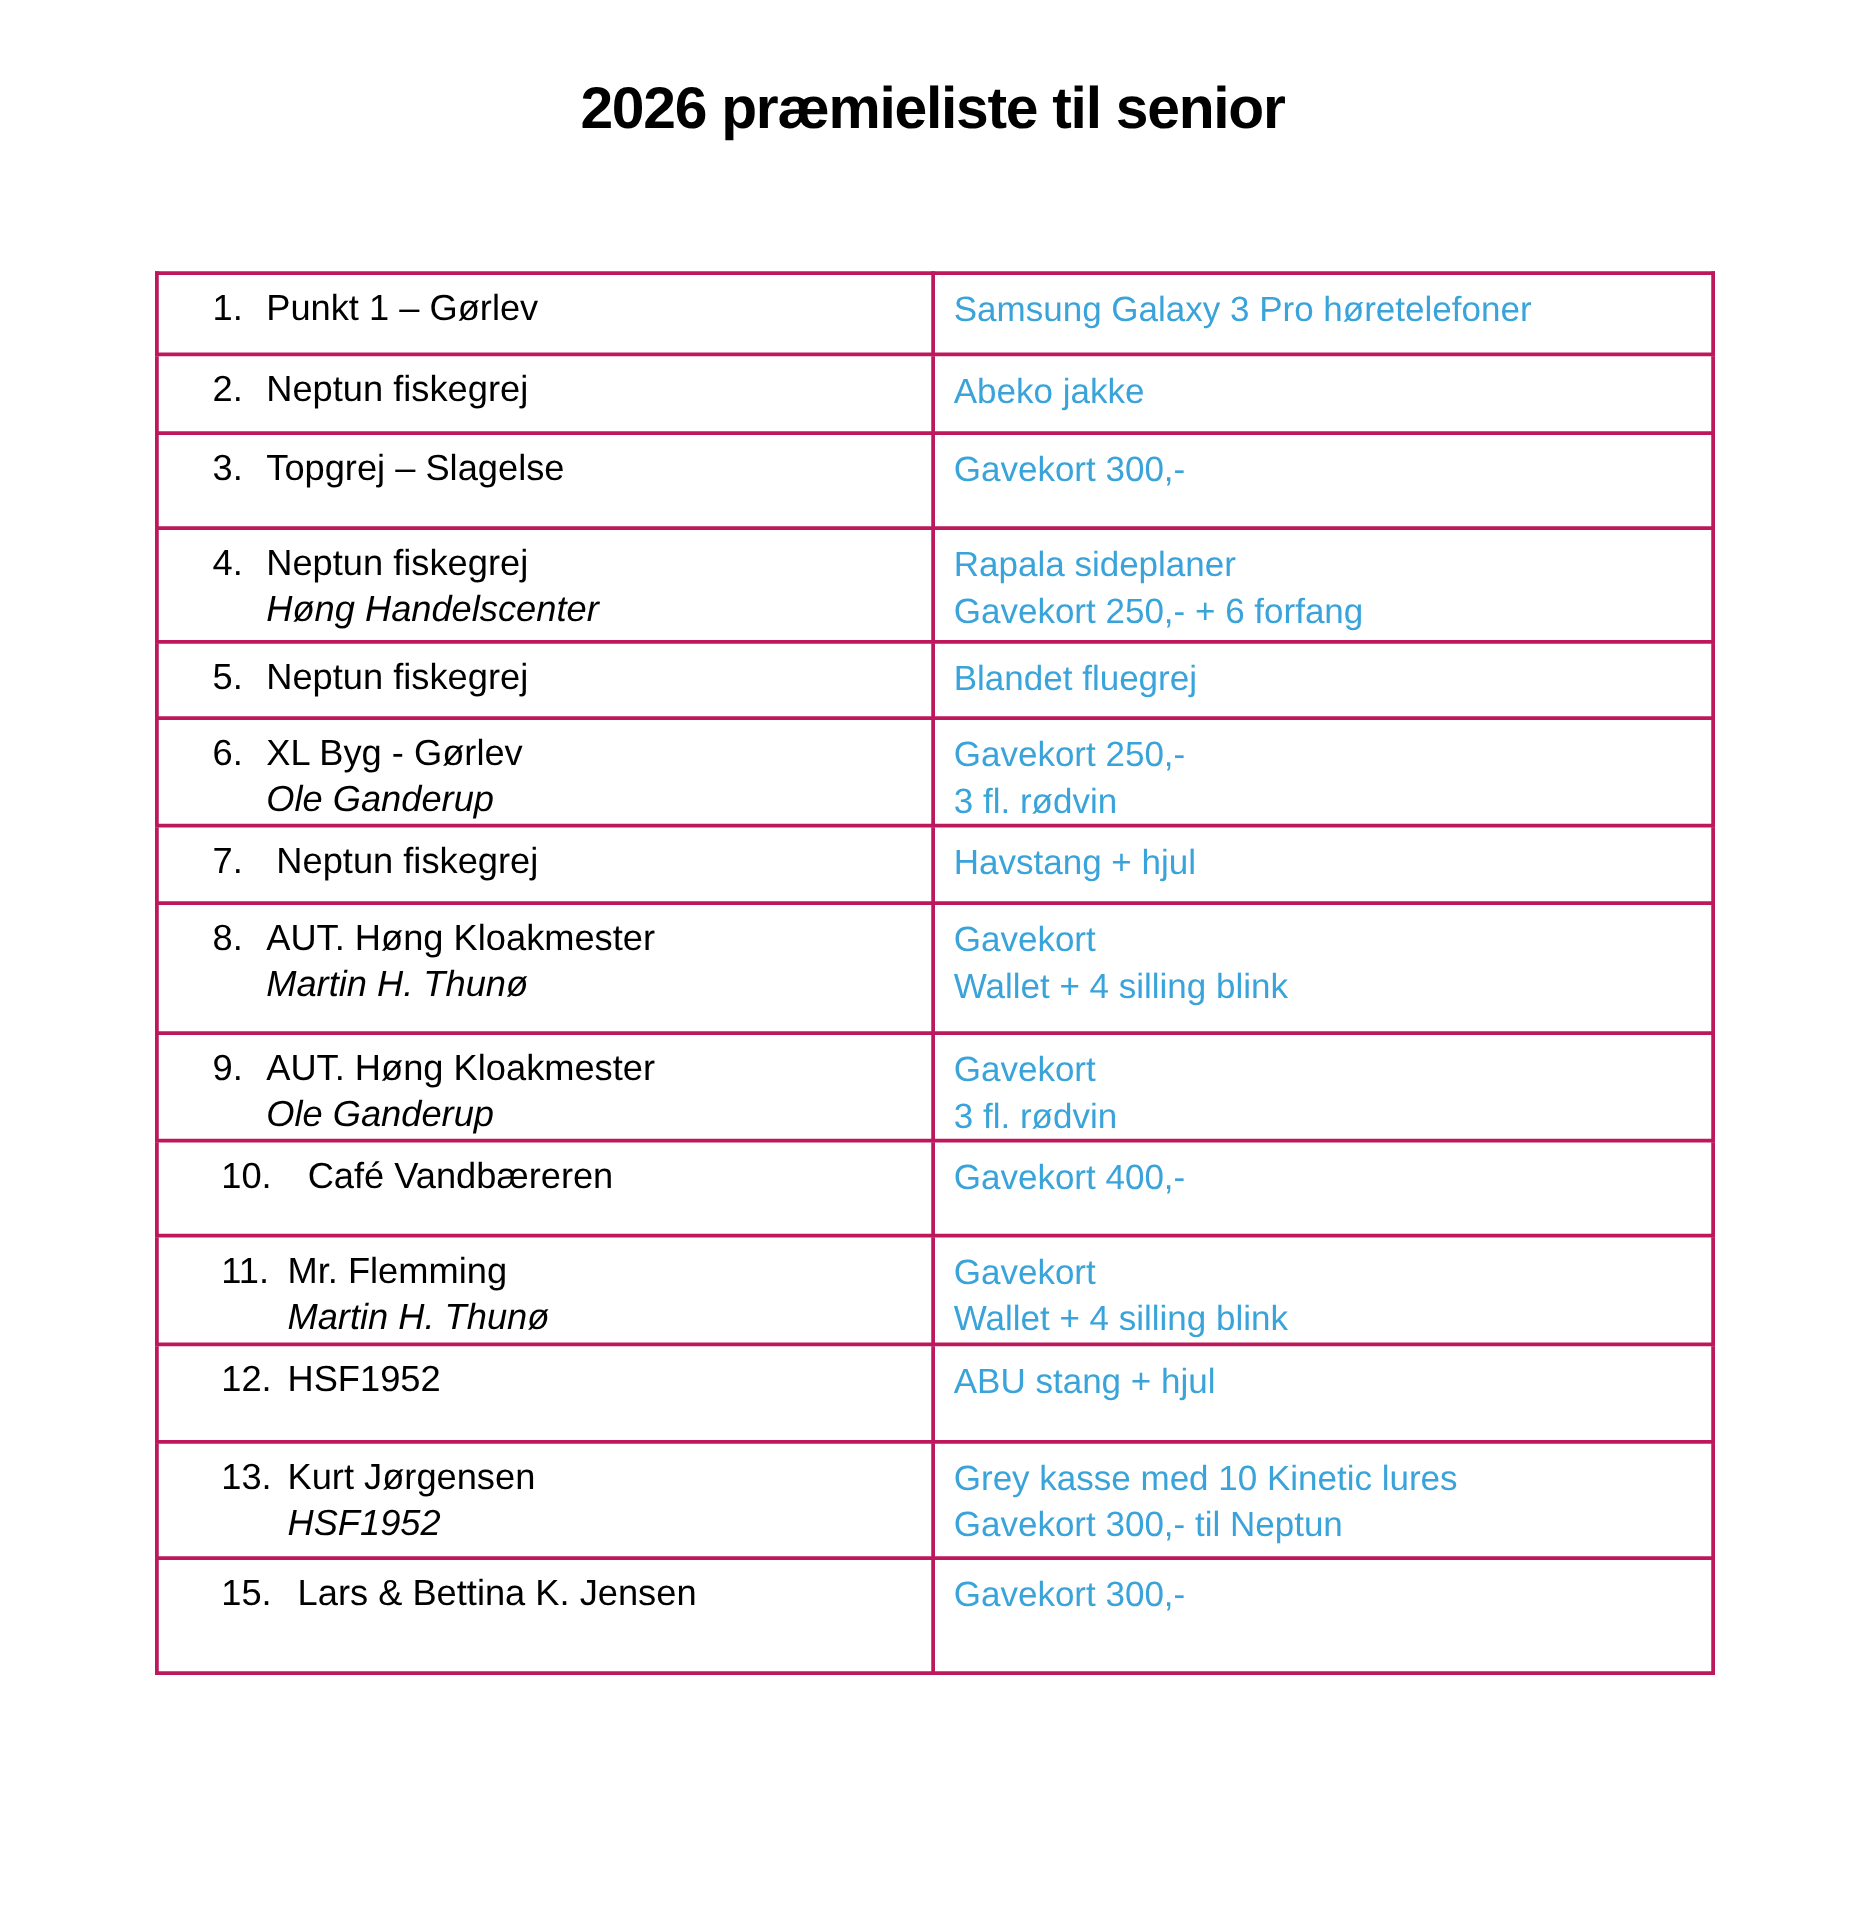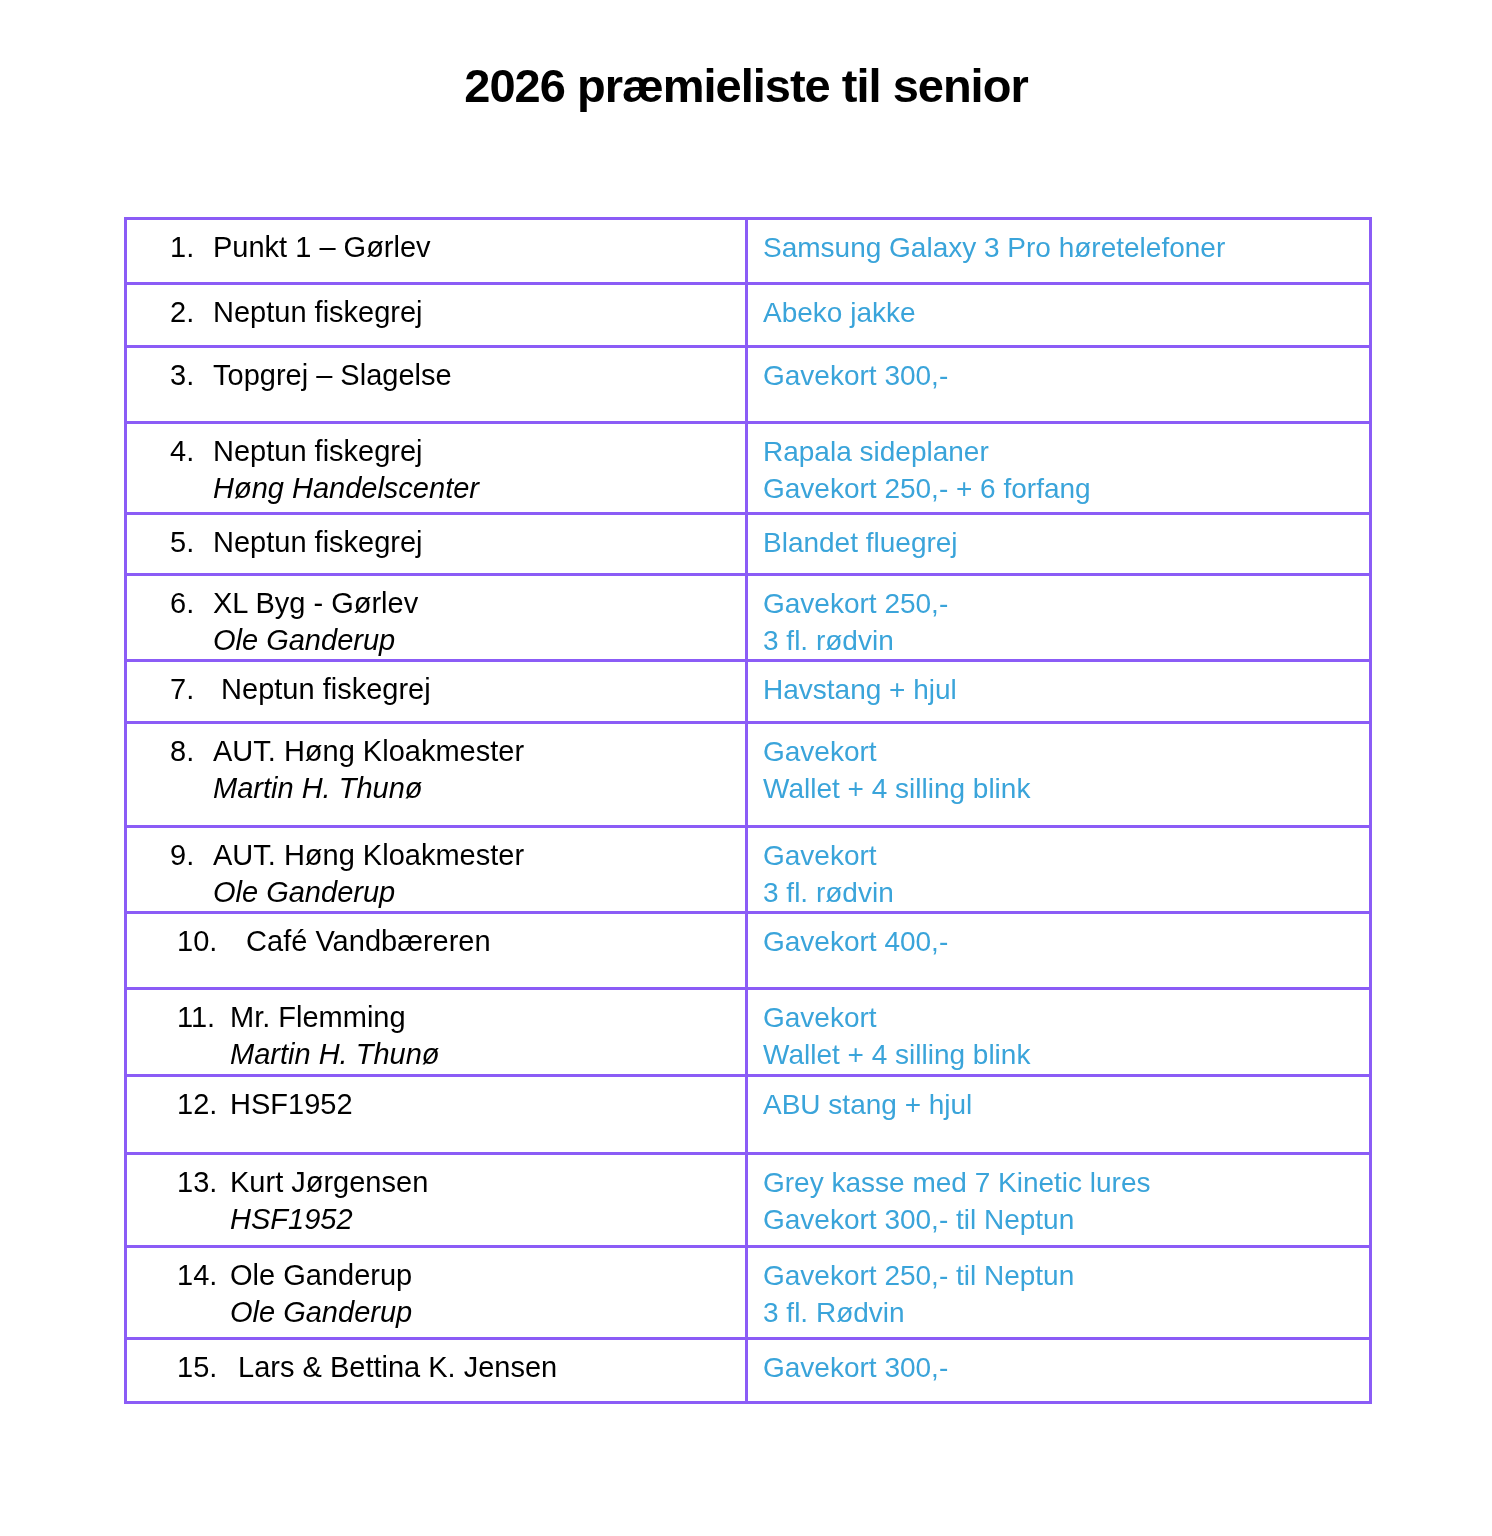--- a/index.html
+++ b/index.html
@@ -28,21 +28,21 @@
   }
   table.prize-table {
     position: absolute;
     left: 124px;
     top: 217px;
     width: 1245px;
     border-collapse: collapse;
     table-layout: fixed;
   }
   td {
-    border: 3px solid #8b5cf6;
+    border: 3px solid #be185d;
     vertical-align: top;
     padding: 0;
     overflow: hidden;
   }
   td.c-sponsor {
     padding: 9px 8px 0 43px;
     font-size: 29px;
     line-height: 37px;
     color: #000;
   }
@@ -195,32 +195,22 @@
     <td class="c-prize">
           <div class="line">ABU stang + hjul</div>
         </td>
   </tr>
       <tr class="dd">
     <td class="c-sponsor">
       <div class="line l1"><span class="num">13.</span><span>Kurt Jørgensen</span></div>
     <div class="line l2">HSF1952</div>
         </td>
     <td class="c-prize">
-          <div class="line">Grey kasse med 7 Kinetic lures</div>
+          <div class="line">Grey kasse med 10 Kinetic lures</div>
           <div class="line">Gavekort 300,- til Neptun</div>
-        </td>
-  </tr>
-      <tr class="dd">
-    <td class="c-sponsor">
-      <div class="line l1"><span class="num">14.</span><span>Ole Ganderup</span></div>
-    <div class="line l2">Ole Ganderup</div>
-        </td>
-    <td class="c-prize">
-          <div class="line">Gavekort 250,- til Neptun</div>
-          <div class="line">3 fl. Rødvin</div>
         </td>
   </tr>
       <tr class="dd">
     <td class="c-sponsor">
       <div class="line l1"><span class="num">15.</span><span> Lars &amp; Bettina K. Jensen</span></div>
     </td>
     <td class="c-prize">
           <div class="line">Gavekort 300,-</div>
         </td>
   </tr>

